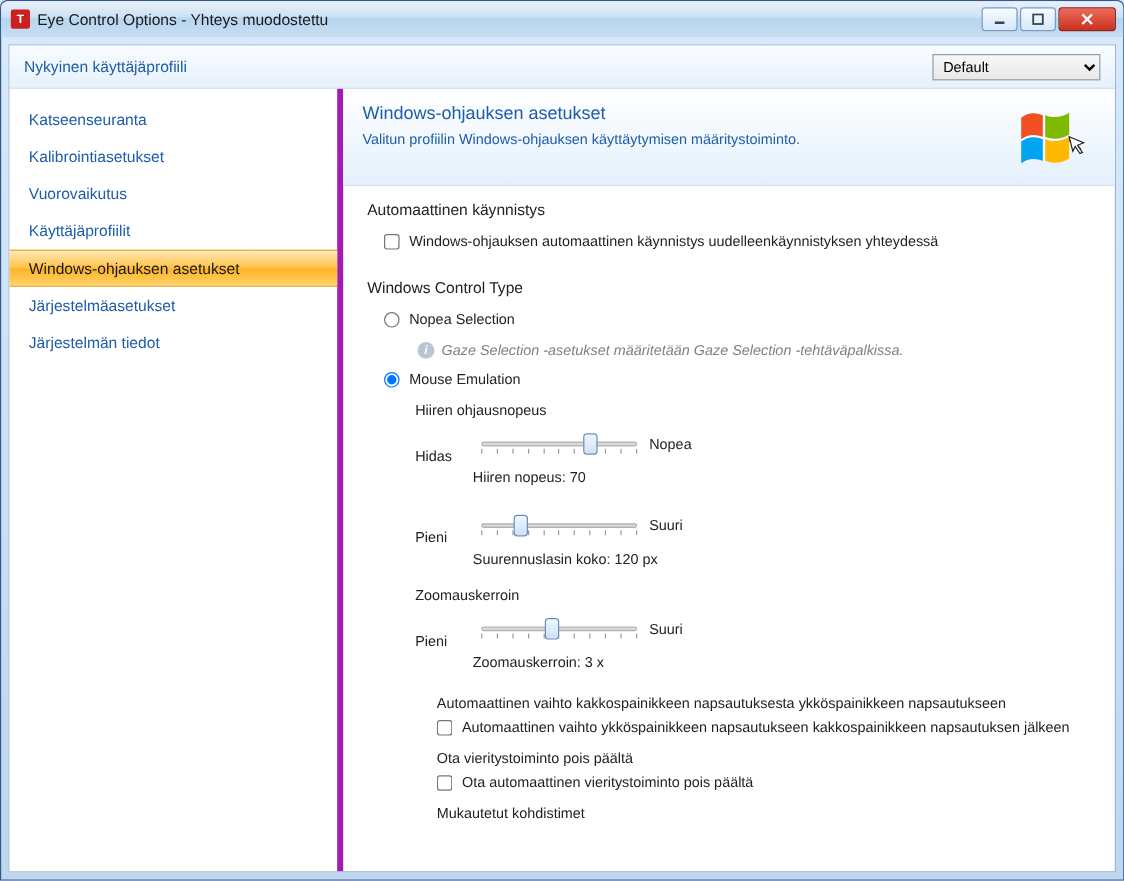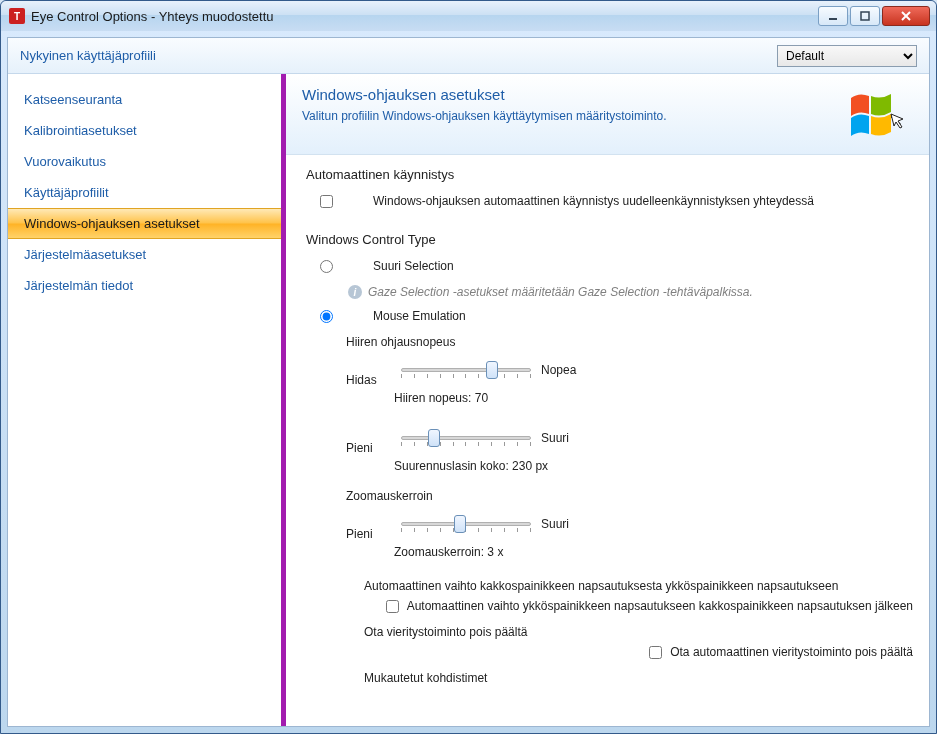--- a/index.html
+++ b/index.html
@@ -31,40 +31,40 @@
 
 .content { flex:1; overflow:auto; }
 .pageheader { padding: 12px 16px 16px 16px; background: linear-gradient(to bottom, #ffffff, #e3f0fc); border-bottom:1px solid #d2e2f0; display:flex; align-items:flex-start; }
 .pageheader .txt { flex:1; }
 .pageheader h1 { color:#1e5da8; font-size:15px; font-weight:normal; margin-bottom:6px; }
 .pageheader .desc { color:#1e5da8; font-size:12px; }
 .pageheader .logo { width:64px; height:52px; position:relative; }
 
 .section { padding: 12px 16px 4px 20px; }
 .section h2 { font-size:13px; font-weight:normal; color:#222; margin-bottom:10px; }
-.row { display:flex; align-items:center; font-size:12px; color:#222; padding:2px 0 8px 14px;gap:32px; }
+.row { display:flex; align-items:center; font-size:12px; color:#222; padding:2px 0 8px 14px; }
 .row input[type=checkbox], .row input[type=radio] { margin-right:8px; width:13px; height:13px; }
 .subnote { display:flex; align-items:center; font-size:12px; color:#808080; padding: 4px 0 8px 42px; font-style:italic; gap:6px;}
 .subnote .info-icon { width:14px; height:14px; border-radius:50%; background:#b7c6d5; display:flex; align-items:center; justify-content:center; color:#fff; font-size:10px; font-style:italic; font-weight:bold; }
 
 .indent { margin-left: 40px; }
 .param { margin: 4px 0 10px 0; }
 .param .pname { font-size:12px; color:#222; margin-bottom:4px; }
 .slider-row { display:flex; align-items:center; gap:10px; font-size:12px; color:#222; }
 .slider-row .minlabel { width:45px; text-align:left;margin-top:20px; }
 .slider-row .maxlabel { width:45px; text-align:left; }
 .slider { width: 130px; height:22px; position:relative; }
 .slider .track { position:absolute; top:9px; left:0; right:0; height:4px; background:#d8d8d8; border:1px solid #b0b0b0; border-radius:2px; }
 .slider .thumb { position:absolute; top:2px; width:12px; height:18px; background:linear-gradient(to bottom,#f0f6ff,#cfe2f8); border:1px solid #6a90b8; border-radius:3px; transform:translateX(-50%); }
 .slider .ticks { position:absolute; top:15px; left:0; right:0; height:5px; display:flex; justify-content:space-between; }
 .slider .ticks span { width:1px; height:4px; background:#999; }
 .valrow { font-size:12px; color:#222; padding:4px 0 6px 48px; }
 
 .sublabel { font-size:12px; color:#222; padding:4px 0 4px 18px; }
-.subrow { display:flex; align-items:center; font-size:12px; color:#222; padding:2px 0 8px 18px;justify-content:flex-end; }
+.subrow { display:flex; align-items:center; font-size:12px; color:#222; padding:2px 0 8px 18px; }
 .subrow input[type=checkbox] { margin-right:8px; width:13px; height:13px; }
 
 </style>
 </head>
 <body>
 
 <div class="window">
 
   <div class="titlebar">
     <div class="app-icon">T</div>
@@ -141,21 +141,21 @@
             <input type="checkbox" style="">
             <span>Windows-ohjauksen automaattinen käynnistys uudelleenkäynnistyksen yhteydessä</span>
           </div>
         </div>
 
         <div class="section">
           <h2>Windows Control Type</h2>
 
           <div class="row">
             <input type="radio" name="ct" style="">
-            <span>Suuri Selection</span>
+            <span>Nopea Selection</span>
           </div>
           <div class="subnote">
             <span class="info-icon">i</span>
             <span>Gaze Selection -asetukset määritetään Gaze Selection -tehtäväpalkissa.</span>
           </div>
 
           <div class="row">
             <input type="radio" name="ct" checked="" style="">
             <span>Mouse Emulation</span>
           </div>
@@ -203,21 +203,21 @@
                       <span></span>
                       <span></span>
                       <span></span>
                       <span></span>
                       <span></span>
                     </div>
                   <div class="thumb" style="left:25%"></div>
                 </div>
                 <span class="maxlabel">Suuri</span>
               </div>
-              <div class="valrow">Suurennuslasin koko: 230 px</div>
+              <div class="valrow">Suurennuslasin koko: 120 px</div>
             </div>
 
             <div class="param">
               <div class="pname">Zoomauskerroin</div>
               <div class="slider-row">
                 <span class="minlabel">Pieni</span>
                 <div class="slider">
                   <div class="track"></div>
                   <div class="ticks">
                       <span></span>

